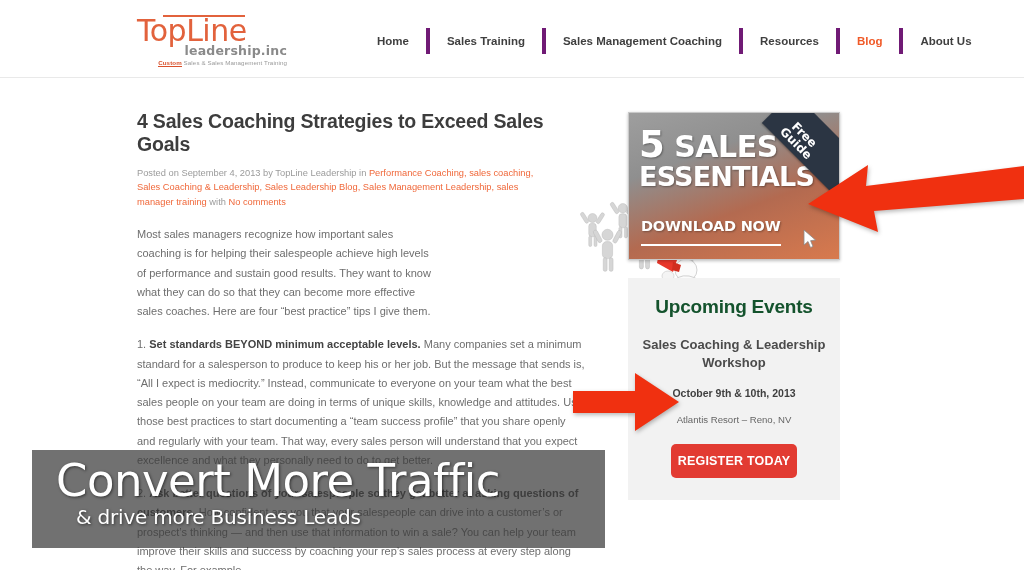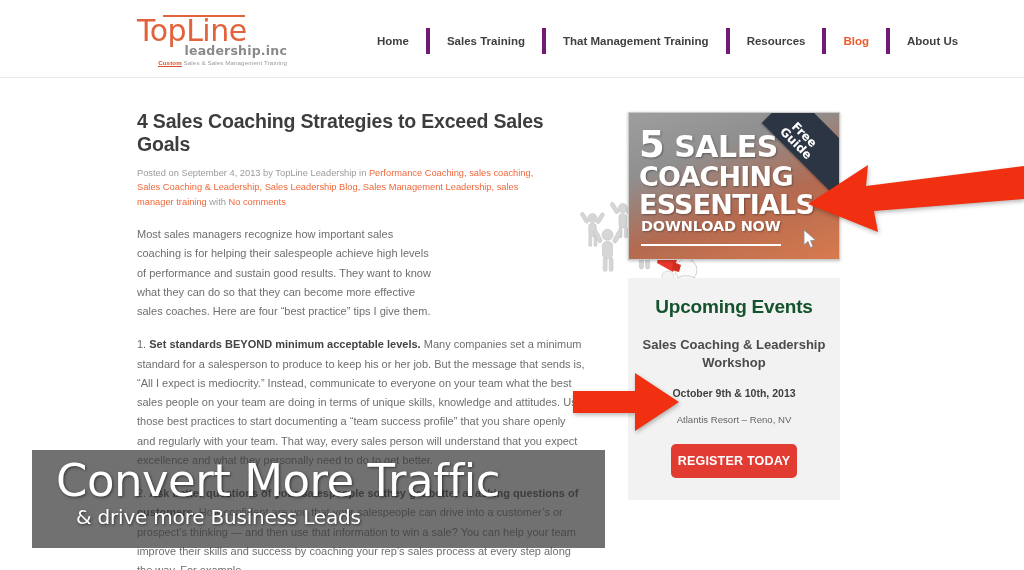--- a/index.html
+++ b/index.html
@@ -340,21 +340,21 @@
 
     <div class="logo">
       <div class="logo-top">TopLine</div>
       <div class="logo-sub">leadership.inc</div>
       <div class="logo-tag"><span class="accent">Custom</span><span> Sales &amp; Sales Management Training</span></div>
     </div>
 
     <nav class="main-nav">
       <div class="nav-item">Home</div>
       <div class="nav-item">Sales Training</div>
-      <div class="nav-item">That Management Training</div>
+      <div class="nav-item">Sales Management Coaching</div>
       <div class="nav-item">Resources</div>
       <div class="nav-item active">Blog</div>
       <div class="nav-item">About Us</div>
     </nav>
   </div>
 
   <div class="content">
     <h1 class="post-title">4 Sales Coaching Strategies to Exceed Sales Goals</h1>
 
     <div class="post-meta">
@@ -450,21 +450,20 @@
         <ellipse cx="95" cy="86" rx="6" ry="5" fill="#f4f4f4" stroke="#cfcfcf" stroke-width="0.7"></ellipse>
       </svg>
     </div>
   </div>
 
   <div class="sidebar">
 
     <div class="promo-banner">
       <div class="promo-inner">
         <div class="promo-l1"><span class="num">5</span> <span>SALES</span></div>
-        <div class="promo-l2">COACHING</div>
         <div class="promo-l3">ESSENTIALS</div>
       </div>
       <div class="promo-cta">DOWNLOAD NOW</div>
 
       <div class="ribbon"></div>
       <div class="ribbon-text">
         <div>Free</div>
         <div>Guide</div>
       </div>
 

